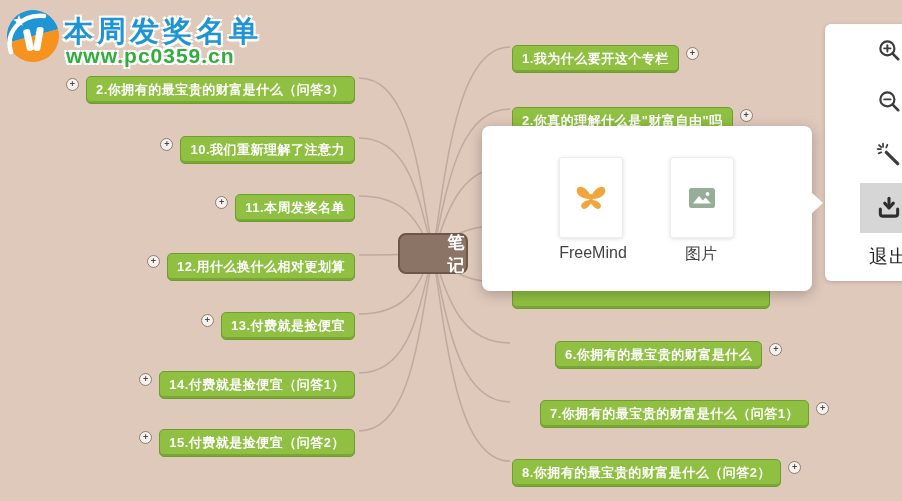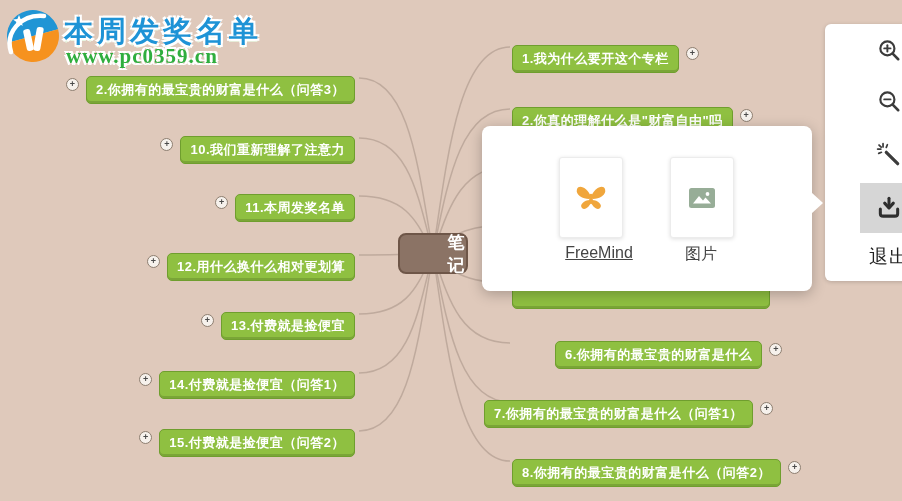--- a/index.html
+++ b/index.html
@@ -54,21 +54,21 @@
     background:#fff;border:1px solid #ececec;border-radius:3px;
     box-shadow:0 1px 4px rgba(0,0,0,0.13);
     display:flex;align-items:center;justify-content:center;cursor:pointer;
   }
   .export-card.c1{left:77px;}
   .export-card.c2{left:188px;}
   .export-label{
     position:absolute;top:118px;width:122px;text-align:center;
     font-size:16px;color:#444;cursor:pointer;
   }
-  .export-label.l1{left:56px;text-decoration:underline;}
+  .export-label.l1{left:50px;}
   .export-label.l2{left:158px;}
 
   
   .toolbar{
     position:absolute;left:825px;top:24px;width:58px;height:257px;
     background:#ffffff;border-radius:6px;z-index:8;
     box-shadow:0 1px 4px rgba(0,0,0,0.18);
     display:flex;flex-direction:column;overflow:hidden;padding-left:35px;
   }
   .tool-btn{display:flex;align-items:center;justify-content:center;cursor:pointer;}
@@ -81,21 +81,20 @@
     position:absolute;left:64px;top:12px;
     font-size:29px;font-weight:bold;color:#1e93d6;letter-spacing:4px;
     text-shadow:-2px -2px 0 #fff,2px -2px 0 #fff,-2px 2px 0 #fff,2px 2px 0 #fff,0 3px 0 #e8f5e0;
     white-space:nowrap;
   }
   .wm-url{
     position:absolute;left:66px;top:44px;
     font-size:21px;font-weight:bold;color:#2fae3e;letter-spacing:1px;
     text-shadow:-2px -2px 0 #fff,2px -2px 0 #fff,-2px 2px 0 #fff,2px 2px 0 #fff;
     white-space:nowrap;
-    font-family:Liberation Serif, serif;
   }
   .wm-logo{position:absolute;left:4px;top:7px;}
 </style>
 </head>
 <body>
 
 <div class="stage">
 
   <svg class="connectors" width="902" height="501">
     <g fill="none" stroke="#bfaa9d" stroke-width="1.5">
@@ -153,21 +152,21 @@
   <div class="node-wrap right" style="left:512px;top:95px;">
     <span class="node-box">2.你真的理解什么是"财富自由"吗</span>
     <span class="expander">+</span>
   </div>
 
   <div class="node-box partial"></div>
   <div class="node-wrap right" style="left:512px;top:329px;padding-left:43px;">
     <span class="node-box">6.你拥有的最宝贵的财富是什么</span>
     <span class="expander">+</span>
   </div>
-  <div class="node-wrap right" style="left:484px;top:388px;">
+  <div class="node-wrap right" style="left:540px;top:388px;">
     <span class="node-box">7.你拥有的最宝贵的财富是什么（问答1）</span>
     <span class="expander">+</span>
   </div>
   <div class="node-wrap right" style="left:512px;top:447px;">
     <span class="node-box">8.你拥有的最宝贵的财富是什么（问答2）</span>
     <span class="expander">+</span>
   </div>
 
   <div class="root-node">笔记</div>
 

